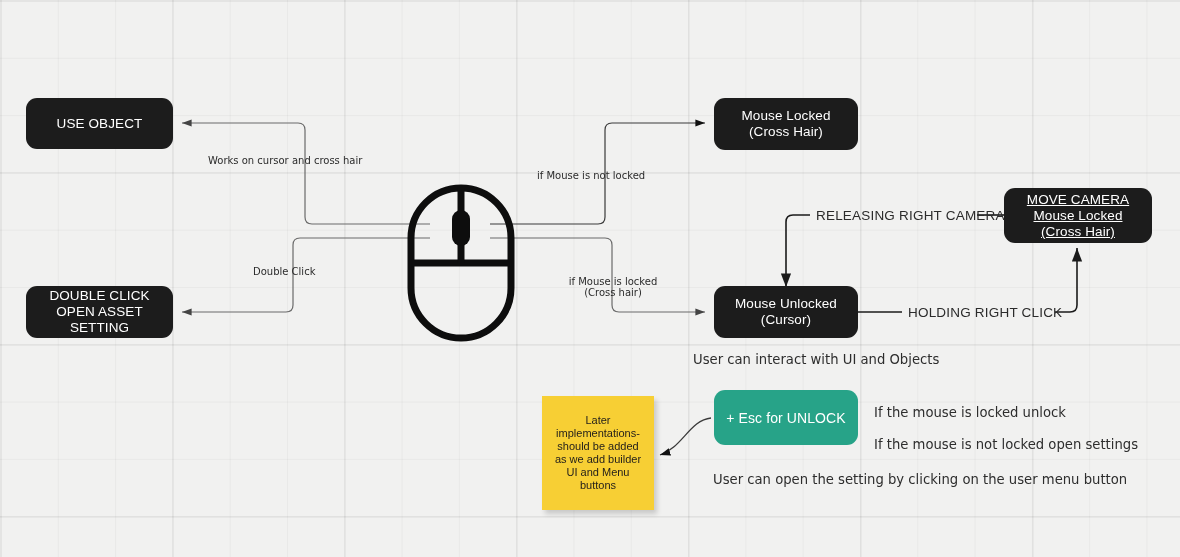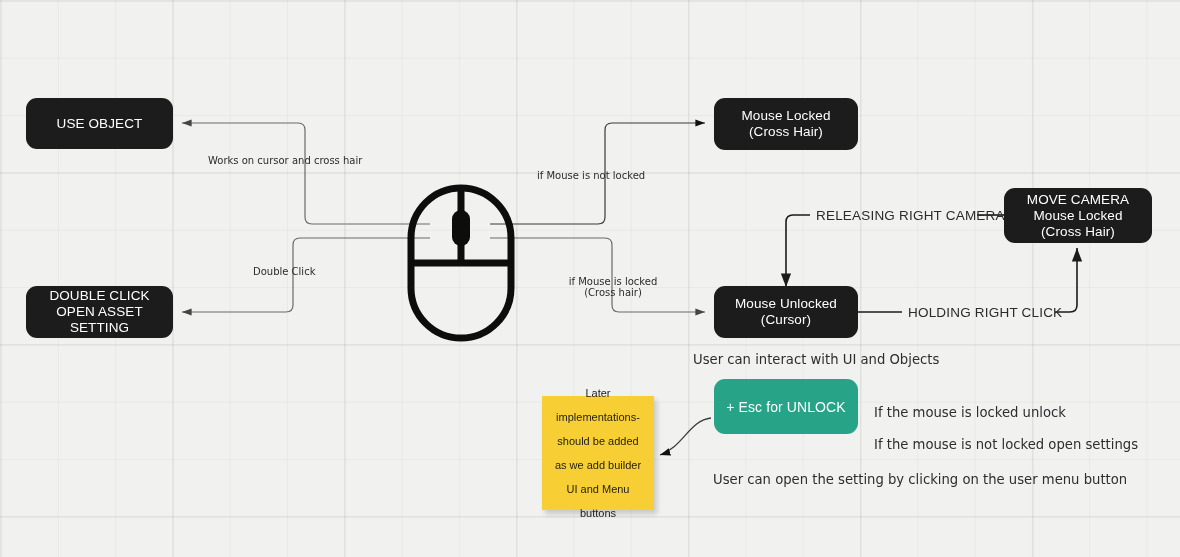--- a/index.html
+++ b/index.html
@@ -71,21 +71,21 @@
     font-size: 14px;
     letter-spacing: 0.1px;
   }
   .sticky {
     position: absolute;
     box-sizing: border-box;
     background: #f7cf34;
     color: #26221b;
     font-family: "Liberation Sans", sans-serif;
     font-size: 11px;
-    line-height: 24px;
+    line-height: 13px;
     text-align: center;
     display: flex;
     align-items: center;
     justify-content: center;
     padding: 6px 8px;
     box-shadow: 3px 4px 5px rgba(0,0,0,0.17);
   }
   .edge-label {
     position: absolute;
     font-family: "DejaVu Sans", sans-serif;
@@ -187,29 +187,29 @@
     </span>
   </div>
 
   <div class="node" style="left:714px; top:286px; width:144px; height:52px;text-align:center;">
     <span class="lines">
       <span class="l">Mouse Unlocked</span>
       <span class="l">(Cursor)</span>
     </span>
   </div>
 
-  <div class="node" style="left:1004px; top:188px; width:148px; height:55px;">
+  <div class="node" style="left:1004px; top:188px; width:148px; height:55px;text-decoration:underline;">
     <span class="lines">
       <span class="l">MOVE CAMERA</span>
       <span class="l">Mouse Locked</span>
       <span class="l">(Cross Hair)</span>
     </span>
   </div>
 
-  <div class="green-node" style="left:714px; top:379px; width:144px; height:55px;">
+  <div class="green-node" style="left:714px; top:390px; width:144px; height:55px;">
     <span>+ Esc for UNLOCK</span>
   </div>
 
   <div class="sticky" style="left:542px; top:396px; width:112px; height:114px;">
     <span>Later implementations- should be added as we add builder UI and Menu buttons</span>
   </div>
 
   <div class="edge-label" style="left:208px; top:155px;">
     <span>Works on cursor and cross hair</span>
   </div>

